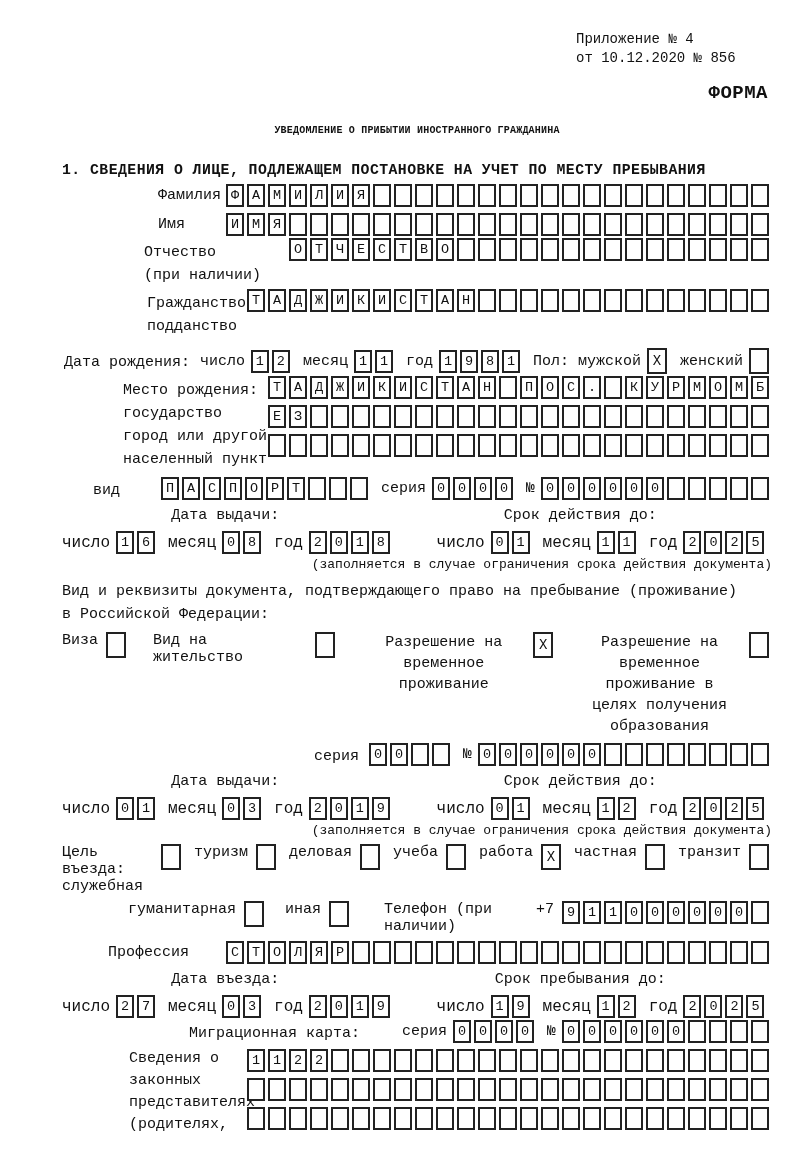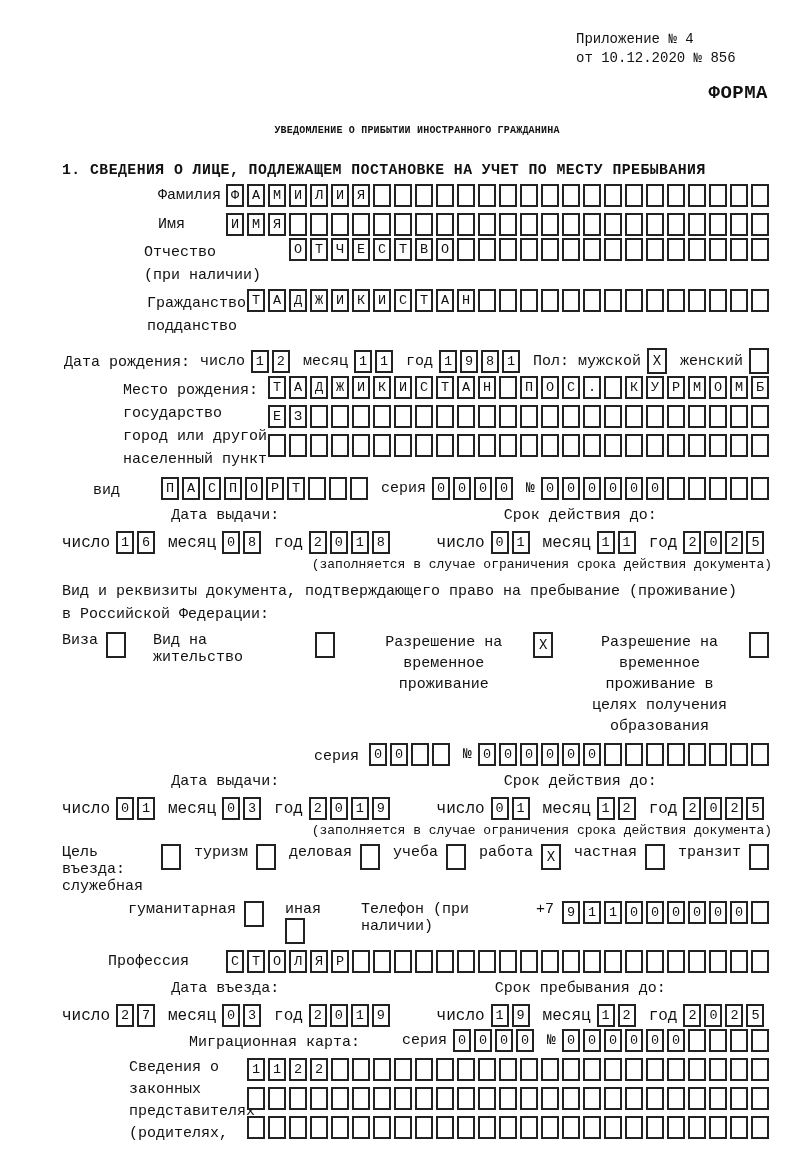--- a/index.html
+++ b/index.html
@@ -553,21 +553,21 @@
         </span>
       </div>
   </div>
   <div class="cb-row" style="padding-left:66px;justify-content:center;">
     <div class="cb-item">
         <span class="cb-lbl">гуманитарная</span>
         <span class="cells cb">
           <span class="cell"></span>
         </span>
       </div>
-    <div class="cb-item" style="margin-left:8px;flex-direction:column;">
+    <div class="cb-item" style="margin-left:8px;">
         <span class="cb-lbl">иная</span>
         <span class="cells cb">
           <span class="cell"></span>
         </span>
       </div>
     <div class="cb-item" style="margin-left:22px; margin-right:0;">
       <span class="cb-lbl">Телефон (при наличии)</span>
       <span class="cb-lbl" style="margin-left:14px;">+7</span>
       <span class="cells">
           <span class="cell">9</span>

